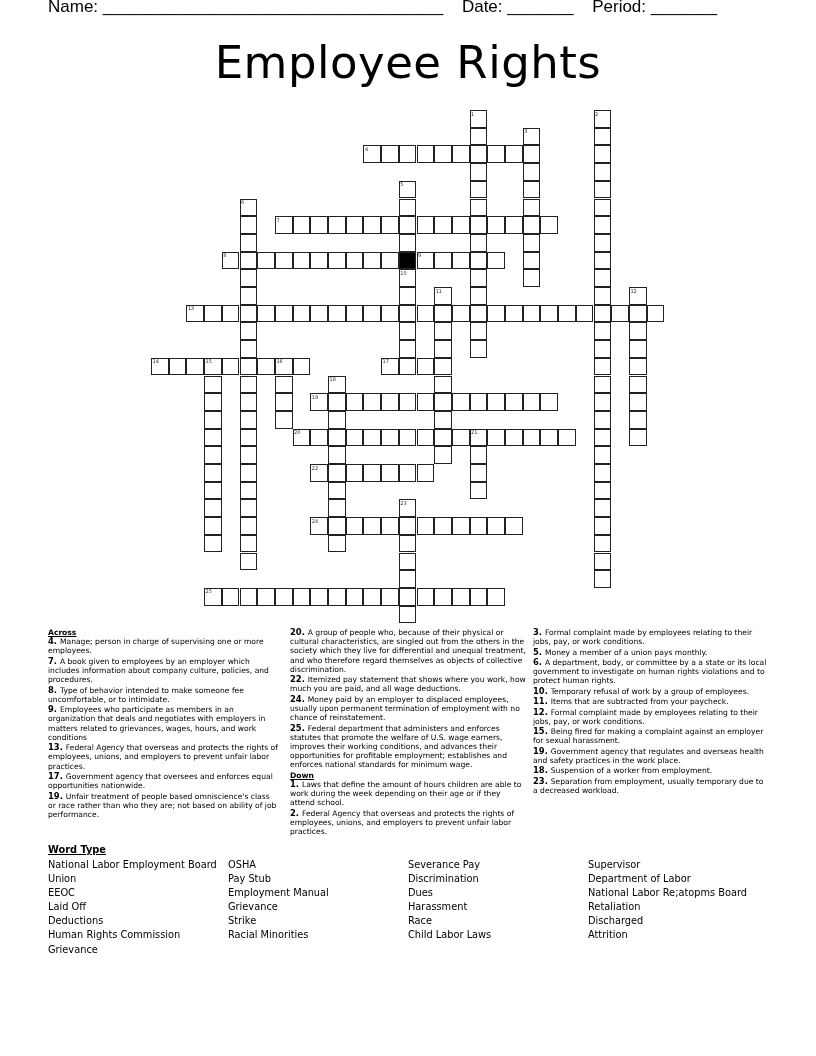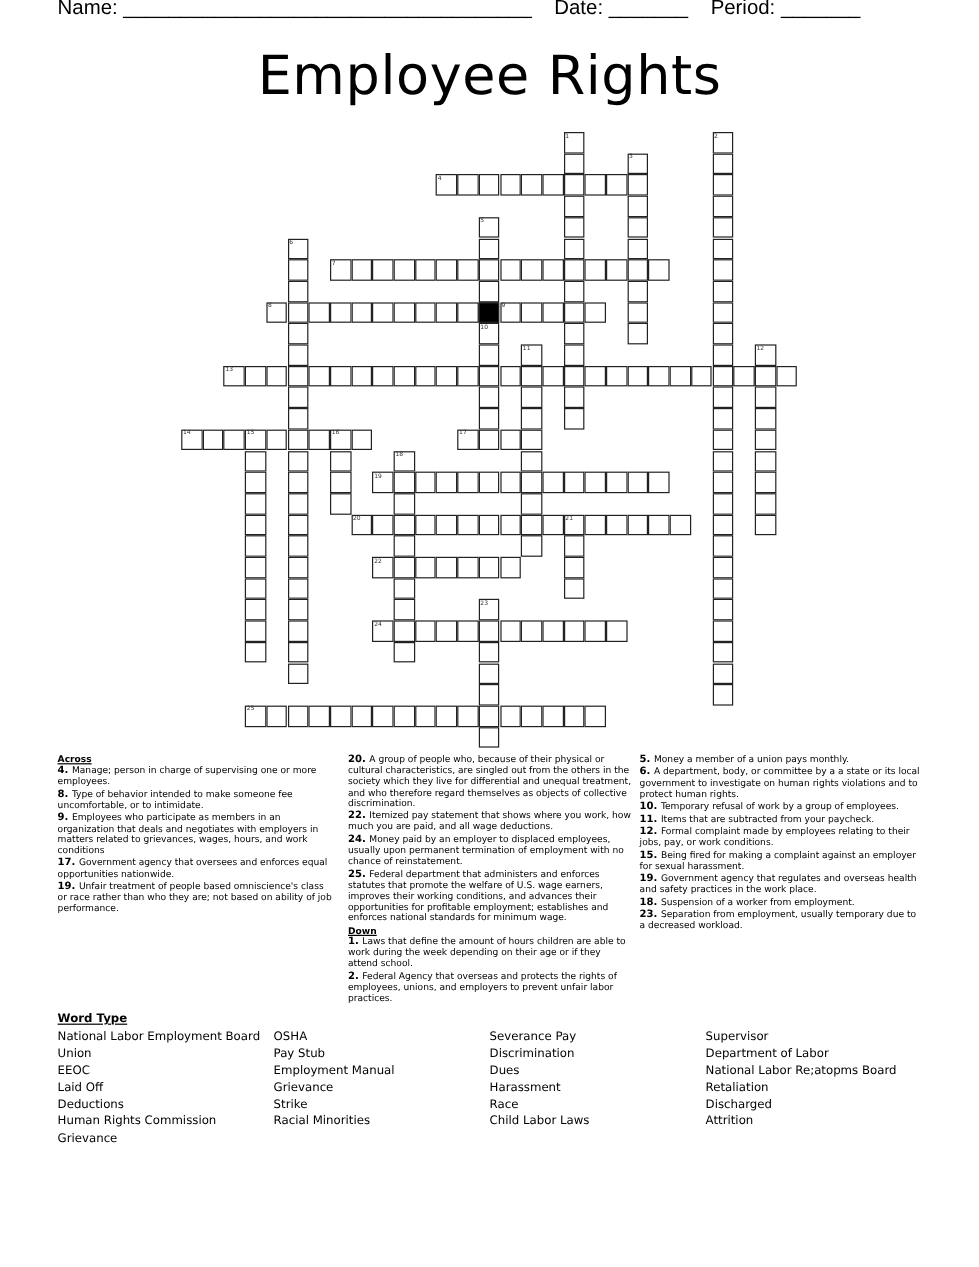--- a/index.html
+++ b/index.html
@@ -311,35 +311,38 @@
     <div class="num" style="left: 471.1px; top: 430.1px;">21</div>
     <div class="num" style="left: 311.8px; top: 465.5px;">22</div>
     <div class="num" style="left: 400.3px; top: 500.9px;">23</div>
     <div class="num" style="left: 311.8px; top: 518.6px;">24</div>
     <div class="num" style="left: 205.6px; top: 589.4px;">25</div>
   </div>
 
 <div class="clues" id="clues-col1" style="left:48px; width:230px;">
     <div class="h">Across</div>
     <div class="c"><b>4. </b>Manage; person in charge of supervising one or more employees.</div>
+    <div class="c"><b>7. </b>A book given to employees by an employer which includes information about company culture, policies, and procedures.</div>
     <div class="c"><b>8. </b>Type of behavior intended to make someone fee uncomfortable, or to intimidate.</div>
     <div class="c"><b>9. </b>Employees who participate as members in an organization that deals and negotiates with employers in matters related to grievances, wages, hours, and work conditions</div>
+    <div class="c"><b>13. </b>Federal Agency that overseas and protects the rights of employees, unions, and employers to prevent unfair labor practices.</div>
     <div class="c"><b>17. </b>Government agency that oversees and enforces equal opportunities nationwide.</div>
     <div class="c"><b>19. </b>Unfair treatment of people based omniscience's class or race rather than who they are; not based on ability of job performance.</div>
   </div>
 <div class="clues" id="clues-col2" style="left:290px; width:236px;">
     <div class="c"><b>20. </b>A group of people who, because of their physical or cultural characteristics, are singled out from the others in the society which they live for differential and unequal treatment, and who therefore regard themselves as objects of collective discrimination.</div>
     <div class="c"><b>22. </b>Itemized pay statement that shows where you work, how much you are paid, and all wage deductions.</div>
     <div class="c"><b>24. </b>Money paid by an employer to displaced employees, usually upon permanent termination of employment with no chance of reinstatement.</div>
     <div class="c"><b>25. </b>Federal department that administers and enforces statutes that promote the welfare of U.S. wage earners, improves their working conditions, and advances their opportunities for profitable employment; establishes and enforces national standards for minimum wage.</div>
     <div class="h">Down</div>
     <div class="c"><b>1. </b>Laws that define the amount of hours children are able to work during the week depending on their age or if they attend school.</div>
     <div class="c"><b>2. </b>Federal Agency that overseas and protects the rights of employees, unions, and employers to prevent unfair labor practices.</div>
   </div>
 <div class="clues" id="clues-col3" style="left:533px; width:236px;">
+    <div class="c"><b>3. </b>Formal complaint made by employees relating to their jobs, pay, or work conditions.</div>
     <div class="c"><b>5. </b>Money a member of a union pays monthly.</div>
     <div class="c"><b>6. </b>A department, body, or committee by a a state or its local government to investigate on human rights violations and to protect human rights.</div>
     <div class="c"><b>10. </b>Temporary refusal of work by a group of employees.</div>
     <div class="c"><b>11. </b>Items that are subtracted from your paycheck.</div>
     <div class="c"><b>12. </b>Formal complaint made by employees relating to their jobs, pay, or work conditions.</div>
     <div class="c"><b>15. </b>Being fired for making a complaint against an employer for sexual harassment.</div>
     <div class="c"><b>19. </b>Government agency that regulates and overseas health and safety practices in the work place.</div>
     <div class="c"><b>18. </b>Suspension of a worker from employment.</div>
     <div class="c"><b>23. </b>Separation from employment, usually temporary due to a decreased workload.</div>
   </div>

